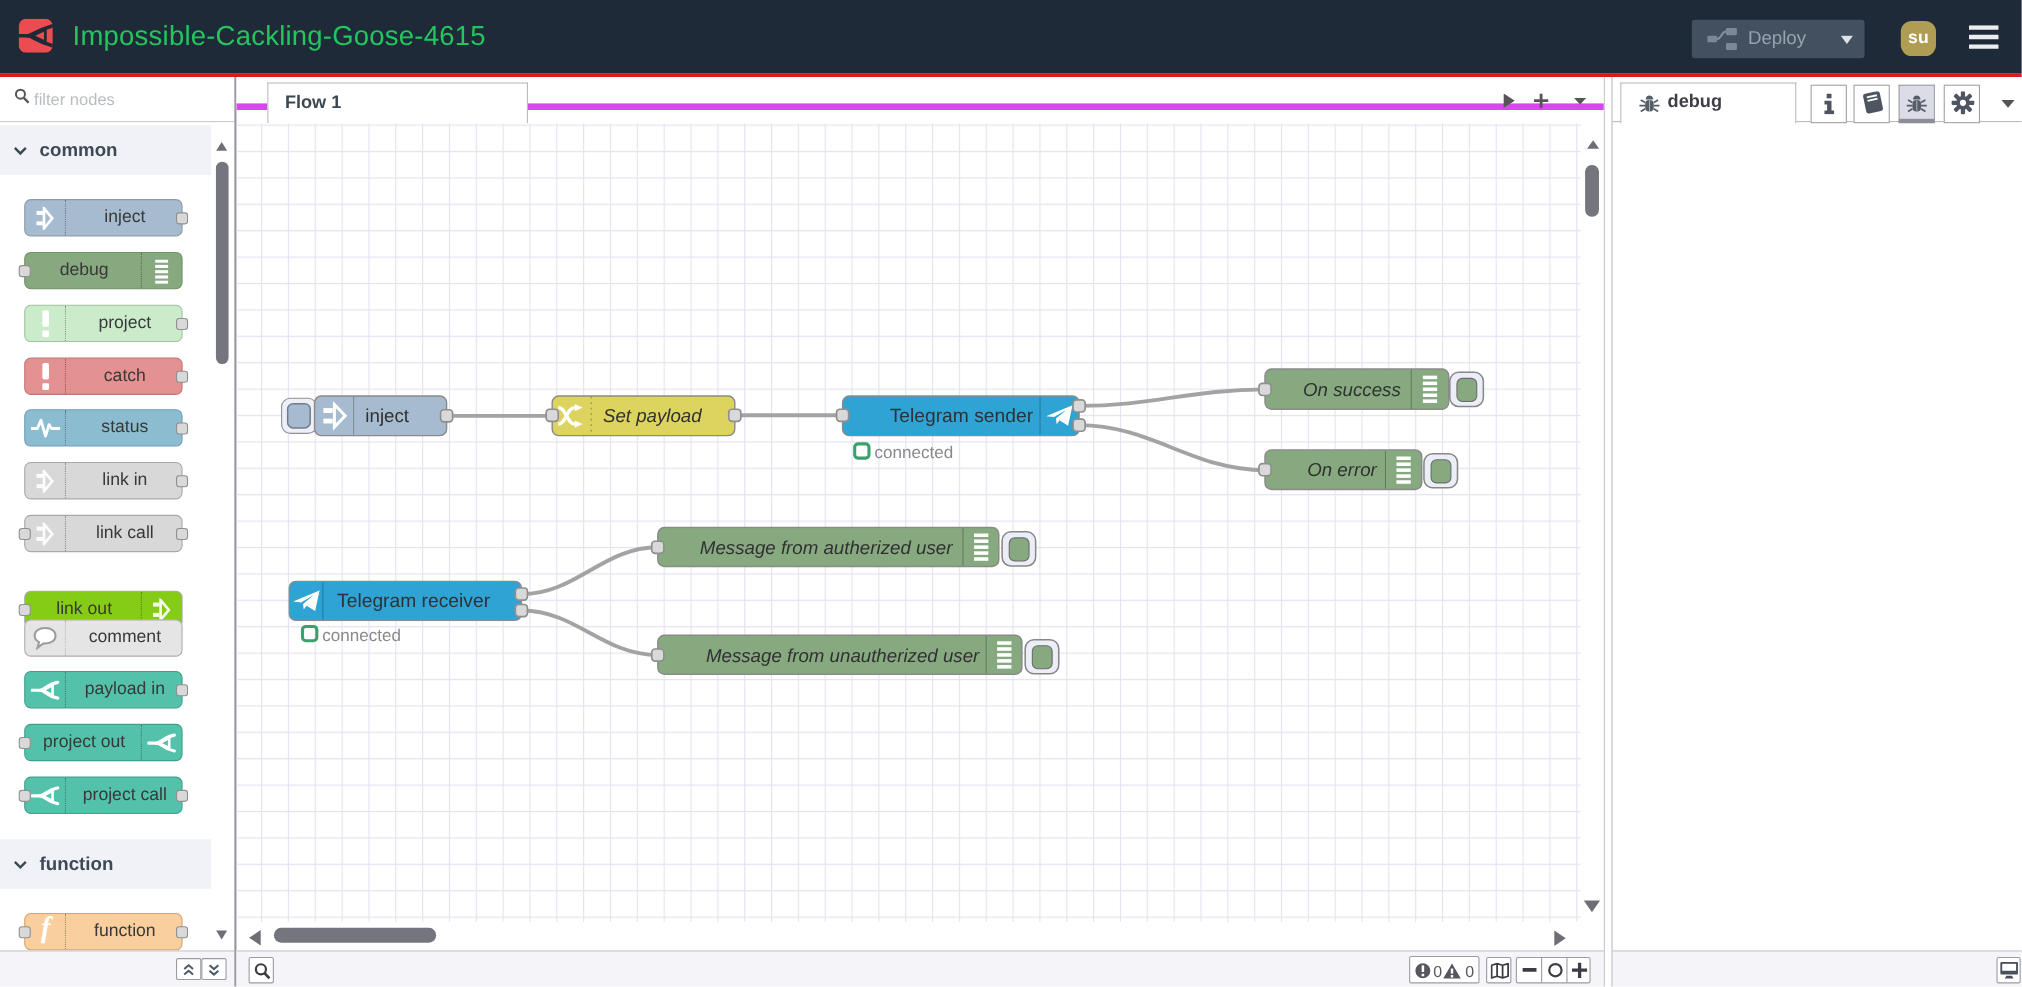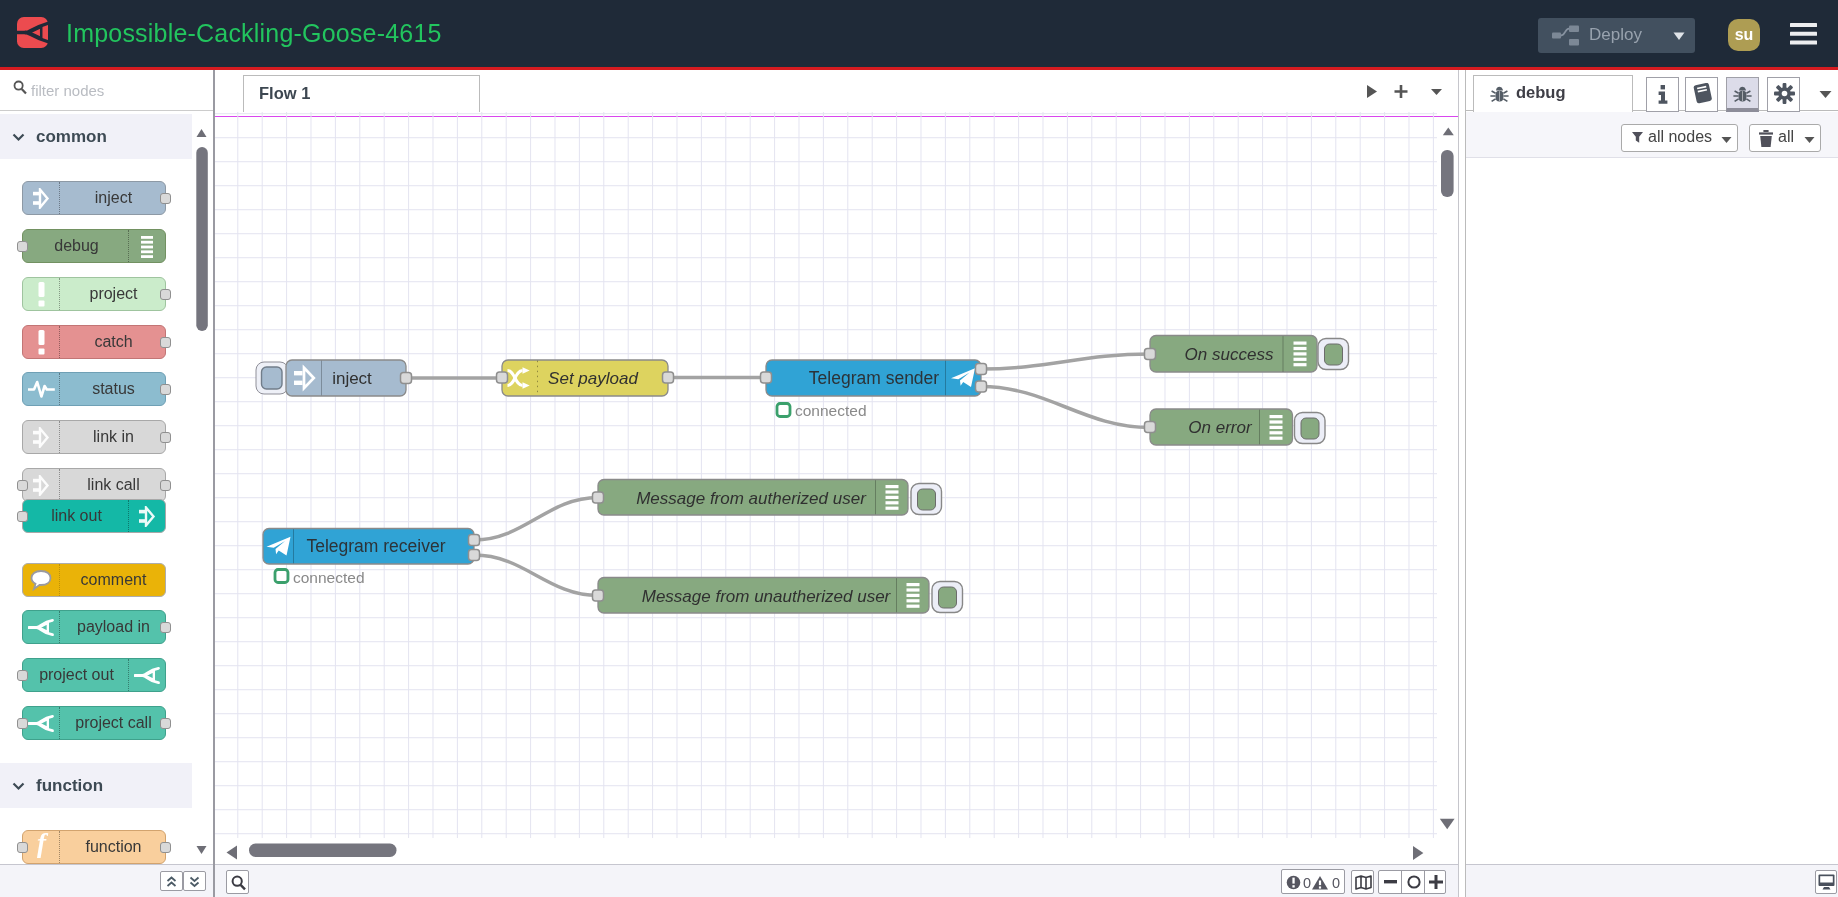--- a/index.html
+++ b/index.html
@@ -28,21 +28,21 @@
   .pnode { position:absolute; left:22px; width:144px; height:34px; border-radius:6px; border:1px solid #999; }
   .pnode .lbl { position:absolute; top:0; height:32px; line-height:32px; font-size:16px; color:#383838; text-align:center; }
   .pport { position:absolute; width:11px; height:11px; border-radius:3px; background:#d9d9d9; border:1.5px solid #909090; top:10.5px; }
   .pport.l { left:-6px; } .pport.r { right:-6px; }
   .istrip { position:absolute; top:0; width:37px; height:32px; }
   .istrip.l { left:0; border-right:1px dotted rgba(0,0,0,0.35); }
   .istrip.r { right:0; border-left:1px dotted rgba(0,0,0,0.35); }
   #pal-footer { position:absolute; left:0; top:794px; width:213px; height:33px; background:#f4f4f9; border-top:1px solid #c6c6cf; }
 
   
-  #tabbar { position:absolute; left:215px; top:70px; width:1243px; height:47px; background:#fff; border-bottom:1px solid #d946ef; }
+  #tabbar { position:absolute; left:215px; top:70px; width:1243px; height:30px; background:#fff; border-bottom:6px solid #d946ef; }
   #tab1 { position:absolute; left:28px; top:5px; width:237px; height:37px; background:#fff;
     border:1px solid #bbb; border-bottom:none; }
   #tab1 span { position:absolute; left:15px; top:8px; font-size:16.5px; font-weight:bold; color:#3d4751; }
   #canvas-footer { position:absolute; left:215px; top:864px; width:1243px; height:33px; background:#f4f4f9; border-top:1px solid #c6c6cf; }
   .fbox { position:absolute; background:#fff; border:1px solid #9b9ba3; border-radius:2px; }
 
   
   #sidebar { position:absolute; left:1466px; top:70px; width:372px; height:827px; background:#fff; }
   #sb-divider { position:absolute; left:1465px; top:70px; width:1px; height:827px; background:#bbb; }
   #sb-head { position:absolute; left:0; top:0; width:372px; height:41px; background:#fff; border-bottom:1px solid #bbb; }
@@ -176,32 +176,32 @@
           <svg class="abs" style="left:10px;top:6px" width="17" height="21" viewBox="0 0 17 21">
             <rect x="0" y="3.8" width="6" height="3.6" fill="#fff" opacity="0.92"></rect>
             <rect x="0" y="13.2" width="6" height="3.6" fill="#fff" opacity="0.92"></rect>
             <path d="M7,1.5 L14.5,10.5 L7,19.5 Z" fill="none" stroke="#fff" stroke-width="2.4" opacity="0.92"></path>
           </svg>
         </div>
       <div class="lbl" style="left:37px;width:107px">link call</div>
         <div class="pport l"></div>
         <div class="pport r"></div>
     </div>
-    <div class="pnode" style="top:429px;background:#14b8a6;border-color:#a8a8a8">
+    <div class="pnode" style="top:467px;background:#84cc16;border-color:#a8a8a8">
       <div class="istrip r">
           <svg class="abs" style="left:10px;top:6px" width="17" height="21" viewBox="0 0 17 21">
             <rect x="0" y="3.8" width="6" height="3.6" fill="#fff" opacity="0.92"></rect>
             <rect x="0" y="13.2" width="6" height="3.6" fill="#fff" opacity="0.92"></rect>
             <path d="M7,1.5 L14.5,10.5 L7,19.5 Z" fill="none" stroke="#fff" stroke-width="2.4" opacity="0.92"></path>
           </svg>
         </div>
       <div class="lbl" style="left:0;width:107px">link out</div>
         <div class="pport l"></div>
     </div>
-    <div class="pnode" style="top:493px;background:#eab308;border-color:#adadad">
+    <div class="pnode" style="top:493px;background:#e5e5e5;border-color:#adadad">
       <div class="istrip l" style="border-right-color:rgba(0,0,0,0.18)">
           <svg class="abs" style="left:7px;top:6px" width="24" height="21" viewBox="0 0 24 21">
             <path d="M11,1 C5,1 1.5,4 1.5,8 C1.5,10.5 3,12.5 5.5,13.8 L4,19 L9.5,14.9 C10,15 10.5,15 11,15 C17,15 20.5,12 20.5,8 C20.5,4 17,1 11,1 Z" fill="#fff" stroke="#9a9aa0" stroke-width="1.8"></path>
           </svg>
         </div>
       <div class="lbl" style="left:37px;width:107px">comment</div>
     </div>
     <div class="pnode" style="top:540px;background:#54c2ab;border-color:#3fa18c">
       <div class="istrip l">
           <svg class="abs" style="left:5px;top:3px" width="27" height="27" viewBox="0 0 32 32">
@@ -517,44 +517,20 @@
             <rect x="8.6" y="0" width="3.8" height="21" rx="1" transform="rotate(-45 10.5 10.5)"></rect>
             <circle cx="10.5" cy="10.5" r="6.2"></circle>
           </g>
           <circle cx="10.5" cy="10.5" r="2.8" fill="#fff"></circle>
         </svg>
       </div>
       <svg class="abs" style="left:353px;top:20px" width="13" height="9" viewBox="0 0 13 9">
           <path d="M0.5,1 L6.5,8 L12.5,1 Z" fill="#555"></path>
         </svg>
     </div>
-    <div id="sb-toolbar">
-      <div class="dd-btn" style="left:155px;width:117px">
-        <svg class="abs" style="left:10px;top:7px" width="12" height="12" viewBox="0 0 12 12">
-            <path d="M0,0 H11 L7.2,4.8 V10.8 L3.8,8.4 V4.8 Z" fill="#50505a"></path>
-          </svg>
-        <span class="abs" style="left:26px;top:3px">all nodes</span>
-        <svg class="abs" style="left:99px;top:11px" width="11" height="8" viewBox="0 0 11 8">
-            <path d="M0.5,1 L5.5,7 L10.5,1 Z" fill="#555"></path>
-          </svg>
-      </div>
-      <div class="dd-btn" style="left:283px;width:72px">
-        <svg class="abs" style="left:9px;top:5px" width="14" height="17" viewBox="0 0 14 17">
-            <g fill="#50505a">
-              <rect x="0" y="2.4" width="14" height="2.2"></rect>
-              <rect x="4.4" y="0" width="5.2" height="2"></rect>
-              <path d="M1.2,6 H12.8 L11.6,17 H2.4 Z"></path>
-            </g>
-          </svg>
-        <span class="abs" style="left:28px;top:3px">all</span>
-        <svg class="abs" style="left:54px;top:11px" width="11" height="8" viewBox="0 0 11 8">
-            <path d="M0.5,1 L5.5,7 L10.5,1 Z" fill="#555"></path>
-          </svg>
-      </div>
-    </div>
     <div id="sb-footer">
       <div class="fbox" style="left:349px;top:5px;width:22px;height:24px">
         <svg class="abs" style="left:2px;top:3px" width="17" height="17" viewBox="0 0 17 17">
           <rect x="0.5" y="0.5" width="16" height="11.5" rx="1" fill="#49505c"></rect>
           <rect x="2.2" y="2.2" width="12.6" height="6.3" fill="#fff"></rect>
           <path d="M6,13 h5 l1.5,2.5 h-8 Z" fill="#49505c"></path>
         </svg>
       </div>
     </div>
   </div>

